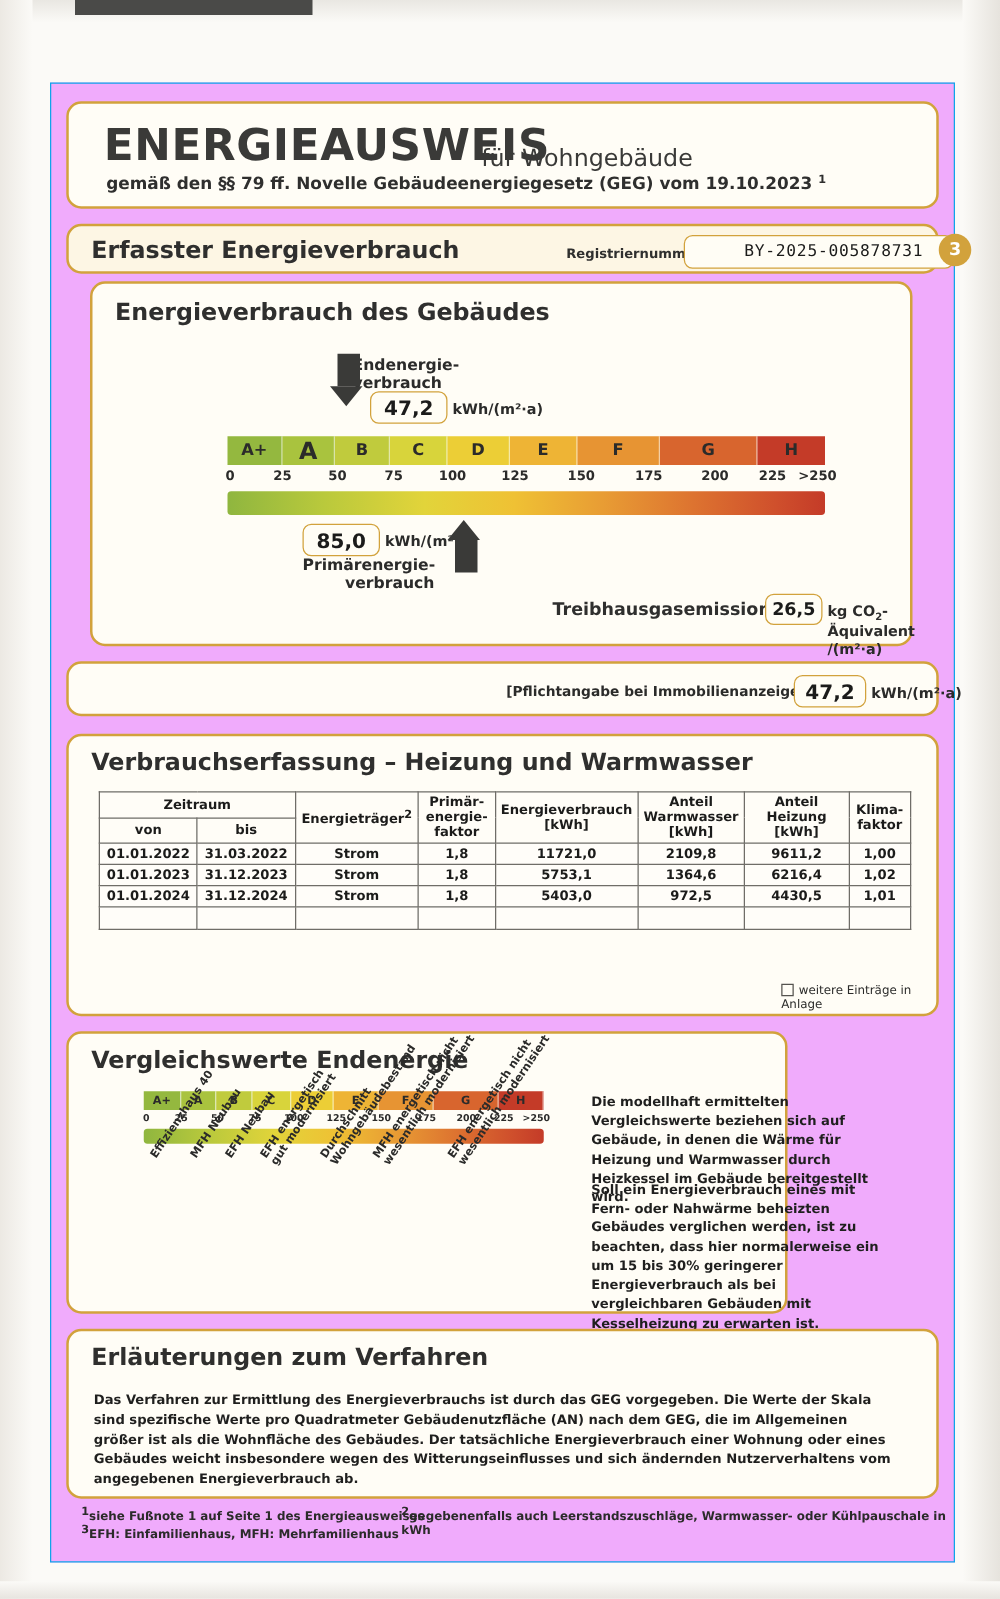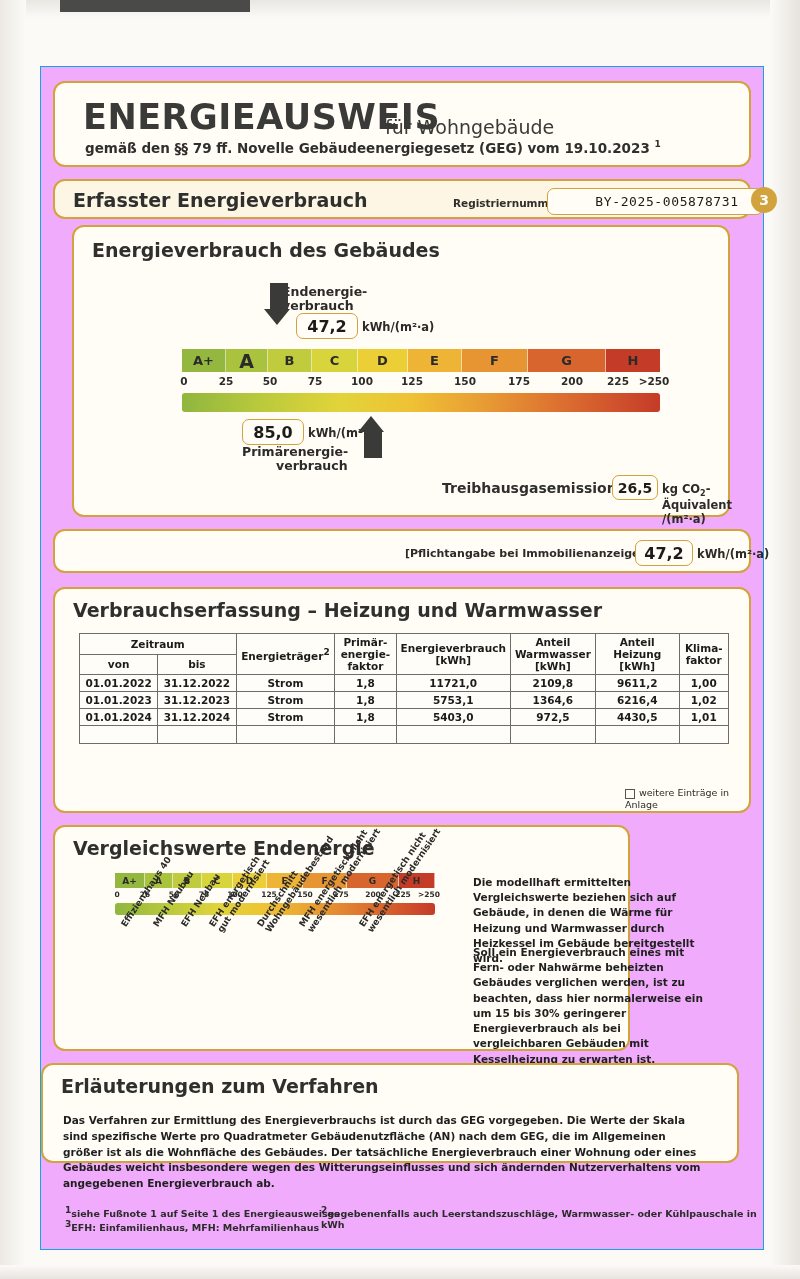--- a/index.html
+++ b/index.html
@@ -401,21 +401,21 @@
 faktor</th>
           </tr>
           <tr>
             <th style="width:75px;">von</th>
             <th style="width:75px;">bis</th>
           </tr>
         </thead>
         <tbody>
           <tr>
             <td>01.01.2022</td>
-            <td>31.12.2022</td>
+            <td>31.03.2022</td>
             <td>Strom</td>
             <td>1,8</td>
             <td class="numeric">11721,0</td>
             <td class="numeric">2109,8</td>
             <td class="numeric">9611,2</td>
             <td>1,00</td>
           </tr>
           <tr>
             <td>01.01.2023</td>
             <td>31.12.2023</td>
@@ -494,21 +494,21 @@
 Wohngebäudebestand</div>
       <div class="cmp-label" style="left:242px; top:96px;">MFH energetisch nicht
 wesentlich modernisiert</div>
       <div class="cmp-label" style="left:302px; top:96px;">EFH energetisch nicht
 wesentlich modernisiert</div>
 
       <div class="cmp-text" style="left:418px; top:48px;">Die modellhaft ermittelten Vergleichswerte beziehen sich auf Gebäude, in denen die Wärme für Heizung und Warmwasser durch Heizkessel im Gebäude bereitgestellt wird.</div>
       <div class="cmp-text" style="left:418px; top:118px;">Soll ein Energieverbrauch eines mit Fern- oder Nahwärme beheizten Gebäudes verglichen werden, ist zu beachten, dass hier normalerweise ein um 15 bis 30% geringerer Energieverbrauch als bei vergleichbaren Gebäuden mit Kesselheizung zu erwarten ist.</div>
     </div>
 
-    <div class="gbox" style="left:0; top:996px; width:698px; height:100px;">
+    <div class="gbox" style="left:12px; top:996px; width:698px; height:136px;">
       <div class="section-title" style="left:18px; top:10px;">Erläuterungen zum Verfahren</div>
       <div class="expl-text" style="left:20px; top:48px;">Das Verfahren zur Ermittlung des Energieverbrauchs ist durch das GEG vorgegeben. Die Werte der Skala sind spezifische Werte pro Quadratmeter Gebäudenutzfläche (AN) nach dem GEG, die im Allgemeinen größer ist als die Wohnfläche des Gebäudes. Der tatsächliche Energieverbrauch einer Wohnung oder eines Gebäudes weicht insbesondere wegen des Witterungseinflusses und sich ändernden Nutzerverhaltens vom angegebenen Energieverbrauch ab.</div>
     </div>
 
     <div class="footnote" style="left:24px; top:1138px;">
       <span class="sup">1</span><span>siehe Fußnote 1 auf Seite 1 des Energieausweises</span>
     </div>
     <div class="footnote" style="left:280px; top:1138px;">
       <span class="sup">2</span><span>gegebenenfalls auch Leerstandszuschläge, Warmwasser- oder Kühlpauschale in kWh</span>
     </div>

